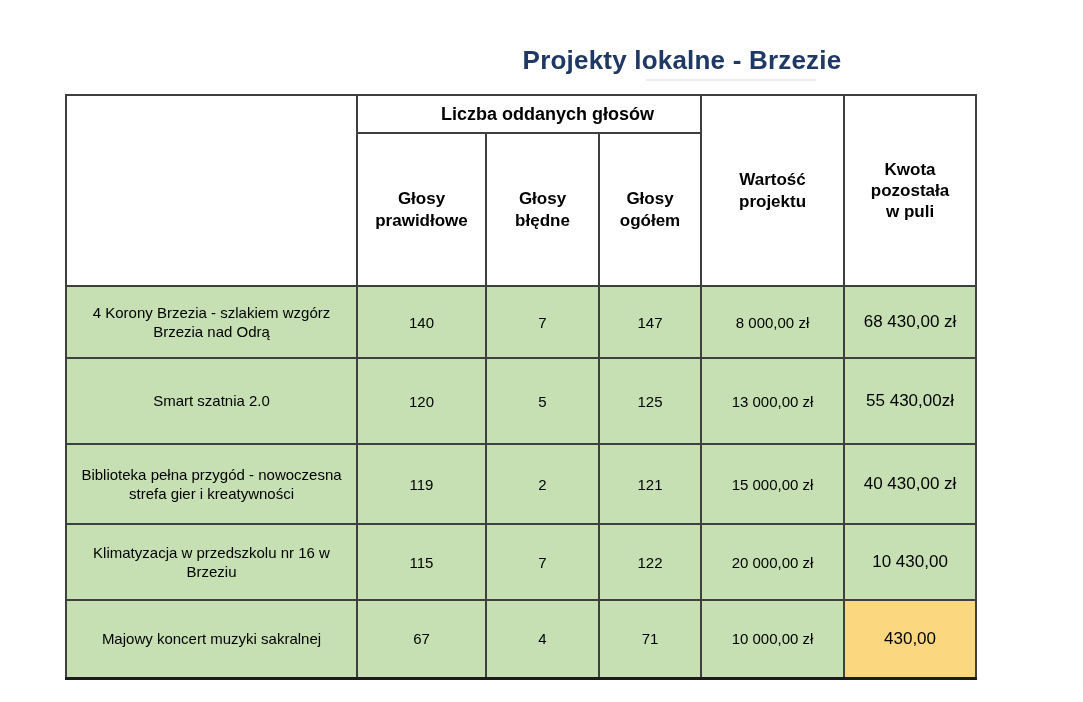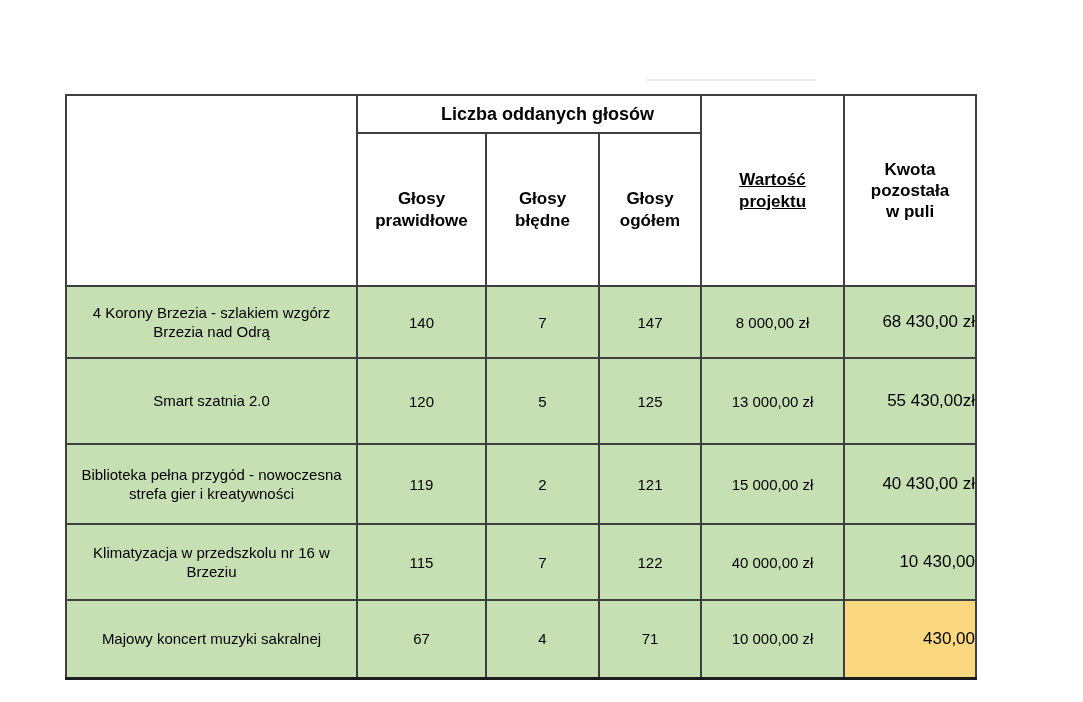--- a/index.html
+++ b/index.html
@@ -73,43 +73,44 @@
     padding-left: 37px;
   }
   td.chead {
     background: #ffffff;
     font-weight: bold;
     font-size: 17px;
   }
   .hwrap { margin: 0 auto; line-height: 1.25; }
   .w95 { width: 96px; }
   .w70 { width: 70px; }
-  .w80 { width: 82px; text-decoration: underline; }
+  .w80 { width: 82px; }
   .w90 { width: 92px; }
 
   tr.rA { height: 38px; }
   tr.rB { height: 153px; }
   tr.r1 { height: 72px; }
   tr.r2 { height: 86px; }
   tr.r3 { height: 80px; }
   tr.r4 { height: 76px; }
   tr.r5 { height: 78px; margin-left: 44px; }
 
   td.cell { background: var(--row-green, #C6E0B4); font-size: 15px; }
   td.cell.name { font-size: 15px; line-height: 1.3; padding: 4px 8px; }
-  td.cell.remaining { font-size: 17px; text-align: right; }
+  td.cell.remaining { font-size: 17px; }
   td.cell.hl { background: var(--highlight-yellow, #FBD87F); }
 
   tr.r5 td { border-bottom-width: 3px; border-bottom-color: #1c1c1c; }
 </style>
 </head>
 <body>
 
 <div class="canvas">
 
+  <div class="title">Projekty lokalne - Brzezie</div>
 
   <div class="pool">
     <div class="pool-label">Przydzielona pula środków:</div>
     <div class="pool-amount">76 430,00 zł</div>
   </div>
 
   <div class="artifact-line"></div>
 
   <table class="results">
     <colgroup>
@@ -165,21 +166,21 @@
       <td class="cell num">2</td>
       <td class="cell num">121</td>
       <td class="cell value">15 000,00 zł</td>
       <td class="cell remaining">40 430,00 zł</td>
     </tr>
     <tr class="r4">
       <td class="cell name">Klimatyzacja w przedszkolu nr 16 w Brzeziu</td>
       <td class="cell num">115</td>
       <td class="cell num">7</td>
       <td class="cell num">122</td>
-      <td class="cell value">40 000,00 zł</td>
+      <td class="cell value">20 000,00 zł</td>
       <td class="cell remaining">10 430,00</td>
     </tr>
     <tr class="r5">
       <td class="cell name">Majowy koncert muzyki sakralnej</td>
       <td class="cell num">67</td>
       <td class="cell num">4</td>
       <td class="cell num">71</td>
       <td class="cell value">10 000,00 zł</td>
       <td class="cell remaining hl">430,00</td>
     </tr>

